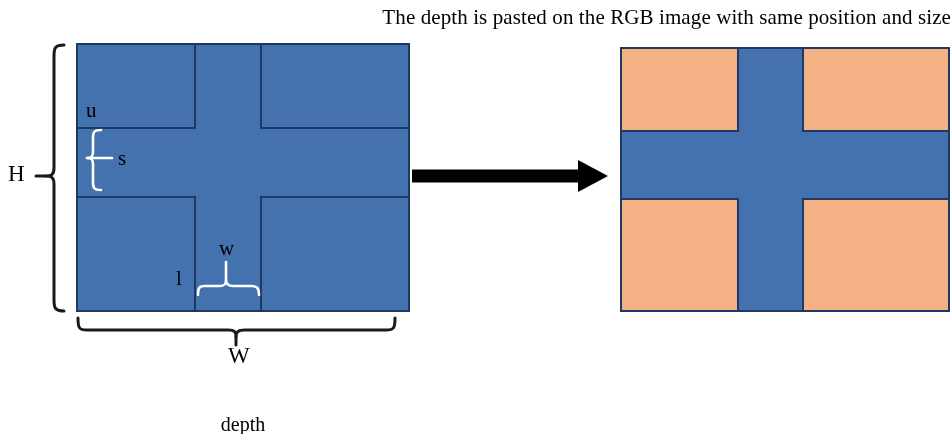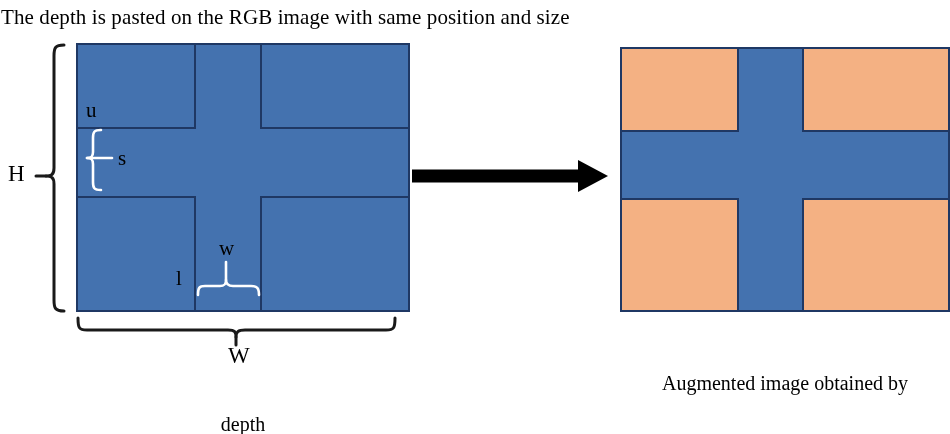--- a/index.html
+++ b/index.html
@@ -23,21 +23,21 @@
     width: 950px;
     height: 434px;
   }
 
   
   .title {
     position: absolute;
     left: 1px;
     top: 4px;
     width: 950px;
-    text-align: left;
+    text-align: right;
     font-size: 21px;
     line-height: 26px;
     letter-spacing: 0.1px;
     white-space: nowrap;
   }
 
   
   .panel {
     position: absolute;
     box-sizing: border-box;
@@ -156,21 +156,21 @@
 
   <div class="panel panel-right">
     <div class="panel-bg"></div>
     <div class="quad tl"></div>
     <div class="quad tr"></div>
     <div class="quad bl"></div>
     <div class="quad br"></div>
   </div>
 
   <div class="caption caption-aug">
-    <span>Augmented image obtained by</span><br>
+    <br>
   </div>
 
   <svg class="overlay" viewBox="0 0 950 434" xmlns="http://www.w3.org/2000/svg">
 
     <g fill="none" stroke="#1a1a1a" stroke-width="3" stroke-linecap="round" stroke-linejoin="round">
       <path d="M 64,45
                C 55,45 54,48 54,56
                L 54,168
                C 54,175 51,176 46,176
                C 51,176 54,177 54,184

